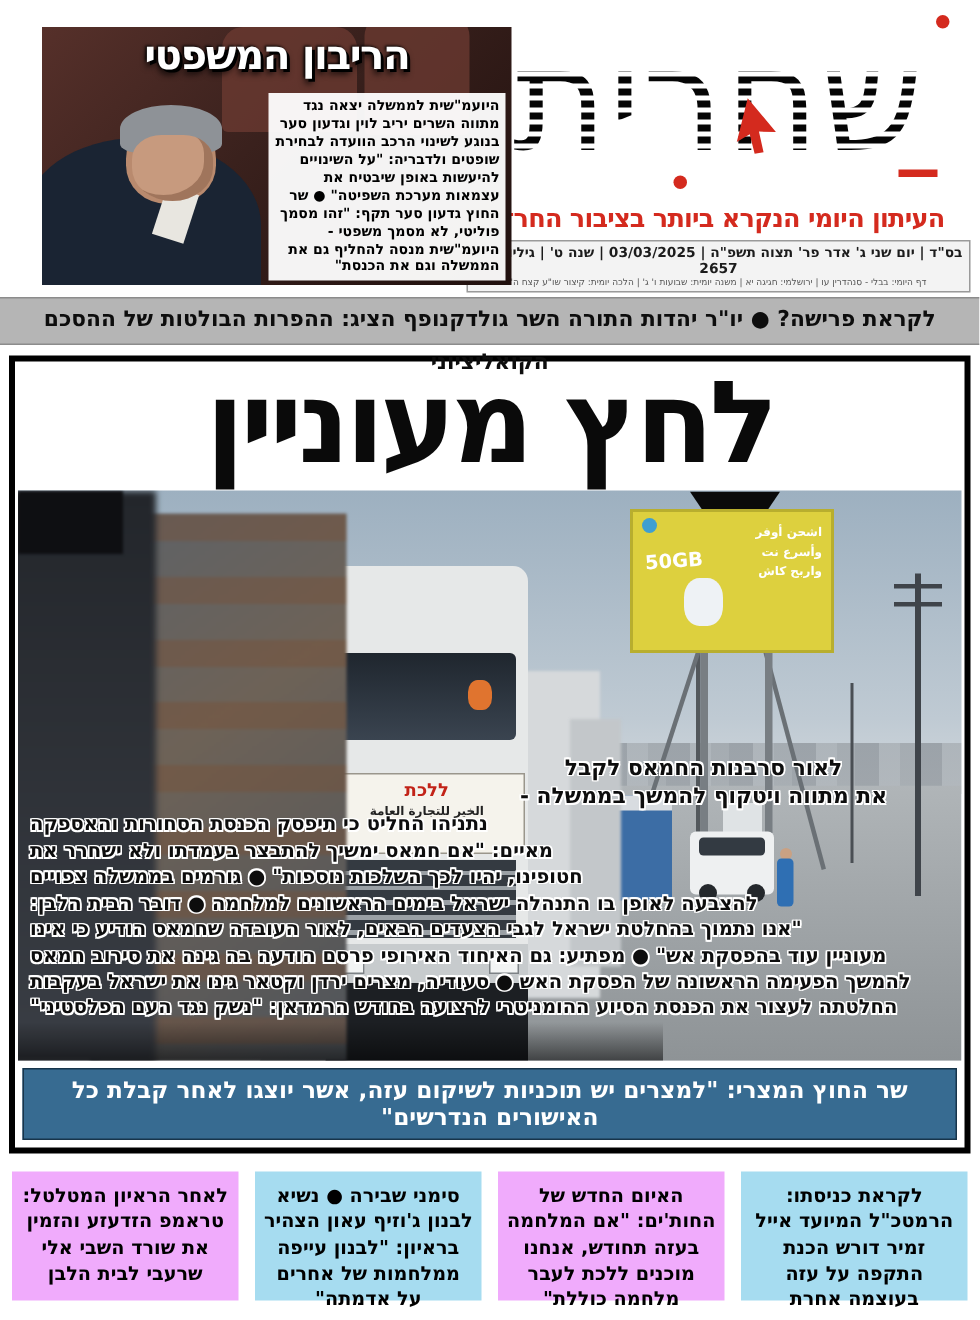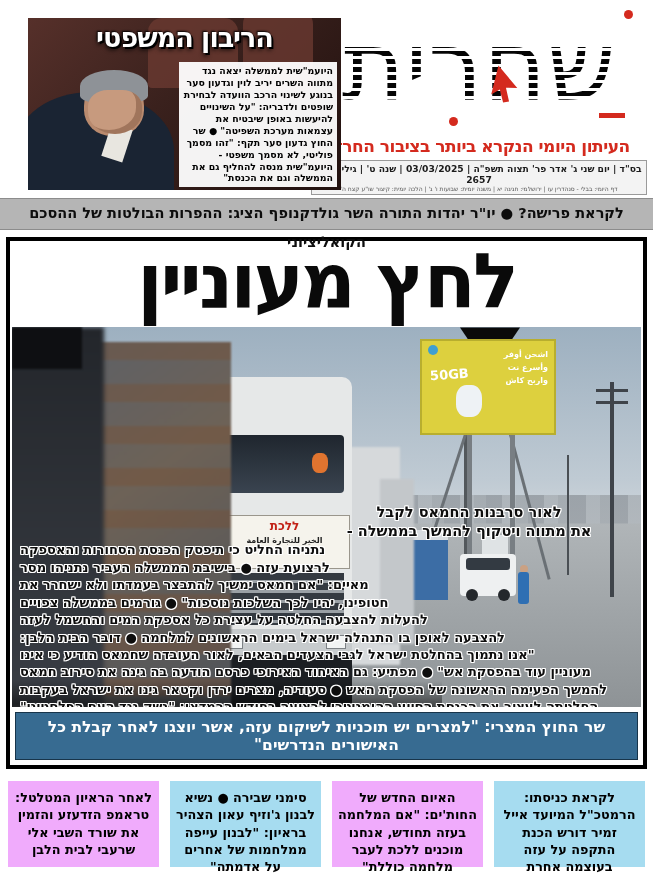--- a/index.html
+++ b/index.html
@@ -196,24 +196,22 @@
     <div class="ph" style="left:0;top:0;width:70px;height:42px;background:#0e0f12;filter:blur(1px);"></div>
 
     <div class="ph" style="left:0;bottom:0;width:430px;height:26px;background:linear-gradient(transparent,rgba(0,0,0,.55));"></div>
 
     <div class="overlay">
       <div class="ov-head">
         <div class="ov-line lg">לאור סרבנות החמאס לקבל</div>
         <div class="ov-line lg">את מתווה ויטקוף להמשך בממשלה -</div>
       </div>
       <div class="ov-line">נתניהו החליט כי תיפסק הכנסת הסחורות והאספקה</div>
-      <div class="ov-line">לרצועת עזה ● בישיבת הממשלה העביר נתניהו מסר</div>
       <div class="ov-line">מאיים: "אם חמאס ימשיך להתבצר בעמדתו ולא ישחרר את</div>
       <div class="ov-line">חטופינו, יהיו לכך השלכות נוספות" ● גורמים בממשלה צפויים</div>
-      <div class="ov-line">להעלות להצבעה החלטה על עצירת כל אספקת המים והחשמל לעזה</div>
       <div class="ov-line">להצבעה לאופן בו התנהלה ישראל בימים הראשונים למלחמה ● דובר הבית הלבן:</div>
       <div class="ov-line">"אנו נתמוך בהחלטת ישראל לגבי הצעדים הבאים, לאור העובדה שחמאס הודיע כי אינו</div>
       <div class="ov-line">מעוניין עוד בהפסקת אש" ● מפתיע: גם האיחוד האירופי פרסם הודעה בה גינה את סירוב חמאס</div>
       <div class="ov-line">להמשך הפעימה הראשונה של הפסקת האש ● סעודיה, מצרים ירדן וקטאר גינו את ישראל בעקבות</div>
       <div class="ov-line">החלטתה לעצור את הכנסת הסיוע ההומניטרי לרצועה בחודש הרמדאן: "נשק נגד העם הפלסטיני"</div>
     </div>
   </div>
 
   <div class="subhead-strip">שר החוץ המצרי: "למצרים יש תוכניות לשיקום עזה, אשר יוצגו לאחר קבלת כל האישורים הנדרשים"</div>
 </div>

